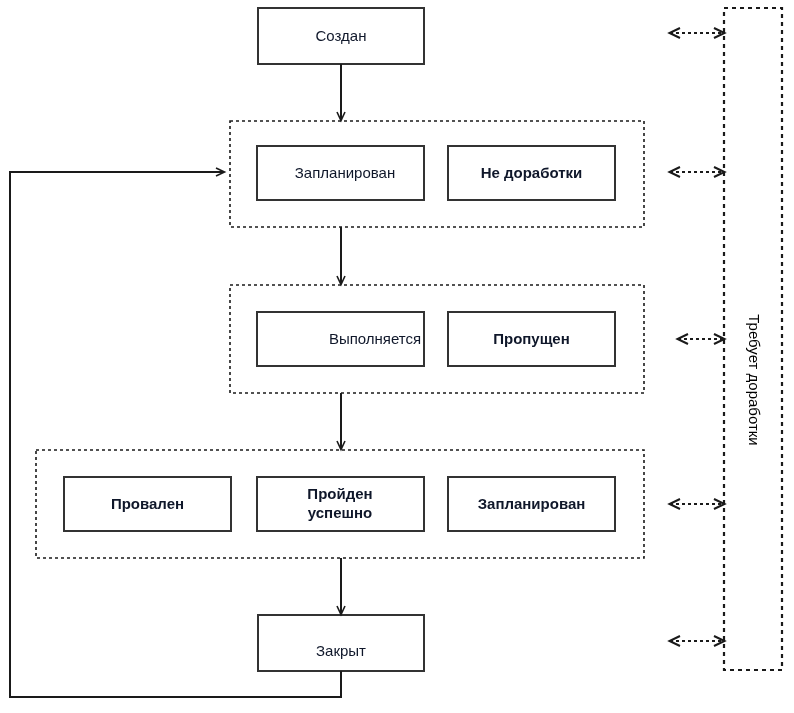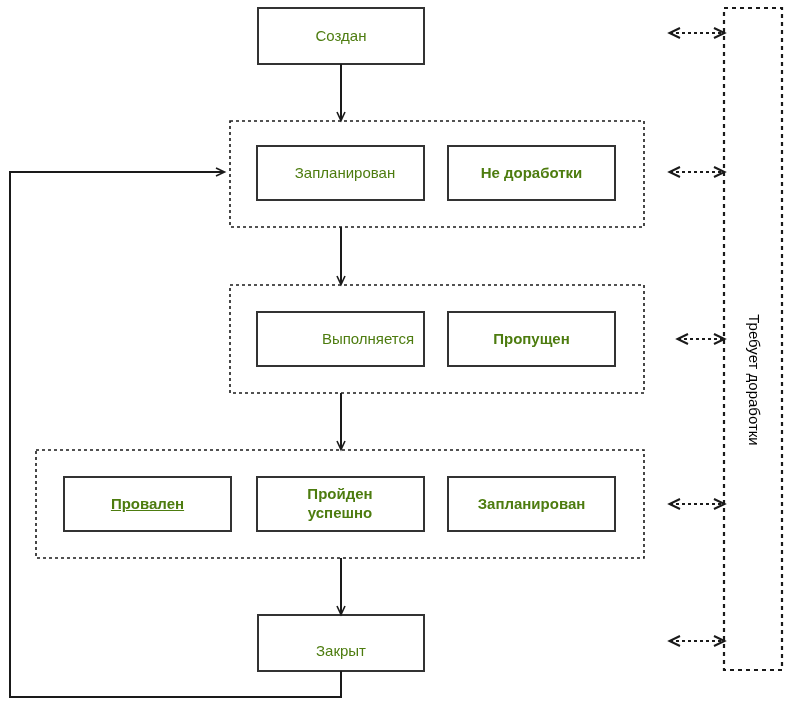--- a/index.html
+++ b/index.html
@@ -24,21 +24,21 @@
     width: 794px;
     height: 713px;
   }
   .node-label {
     position: absolute;
     display: flex;
     align-items: center;
     justify-content: center;
     text-align: center;
     font-size: 15px;
-    color: #4d7c0f;
+    color: #0f172a;
     line-height: 1.25;
     box-sizing: border-box;
     pointer-events: none;
   }
   .node-label.bold { font-weight: bold; }
   .side-label {
     position: absolute;
     font-size: 15px;
     color: #000000;
     white-space: nowrap;
@@ -100,25 +100,25 @@
       <line x1="670" y1="641" x2="724" y2="641" marker-start="url(#arrowOpenL)" marker-end="url(#arrowOpenR)"></line>
     </g>
   </svg>
 
   <div class="node-label" style="left:258px; top:8px; width:166px; height:56px;">Создан</div>
 
   <div class="node-label" style="left:257px; top:146px; width:176px; height:54px;">Запланирован</div>
 
   <div class="node-label bold" style="left:448px; top:146px; width:167px; height:54px;">Не доработки</div>
 
-  <div class="node-label" style="left:254px; top:312px; width:182px; height:54px;padding-left:46px;">Выполняется</div>
+  <div class="node-label" style="left:261px; top:312px; width:182px; height:54px;padding-left:46px;">Выполняется</div>
 
   <div class="node-label bold" style="left:448px; top:312px; width:167px; height:54px;text-align:center;">Пропущен</div>
 
-  <div class="node-label bold" style="left:64px; top:477px; width:167px; height:54px;text-decoration:underline;">Провален</div>
+  <div class="node-label bold" style="left:64px; top:477px; width:167px; height:54px;">Провален</div>
 
   <div class="node-label bold" style="left:257px; top:477px; width:120px; height:54px; margin-left:23px;">Пройден успешно</div>
 
   <div class="node-label bold" style="left:448px; top:477px; width:167px; height:54px;">Запланирован</div>
 
   <div class="node-label" style="left:258px; top:615px; width:166px; height:72px;">Закрыт</div>
 
   <div class="side-label" style="left:754px; top:380px; transform: translate(-50%,-50%) rotate(90deg);">Требует доработки</div>
 
 </div>

